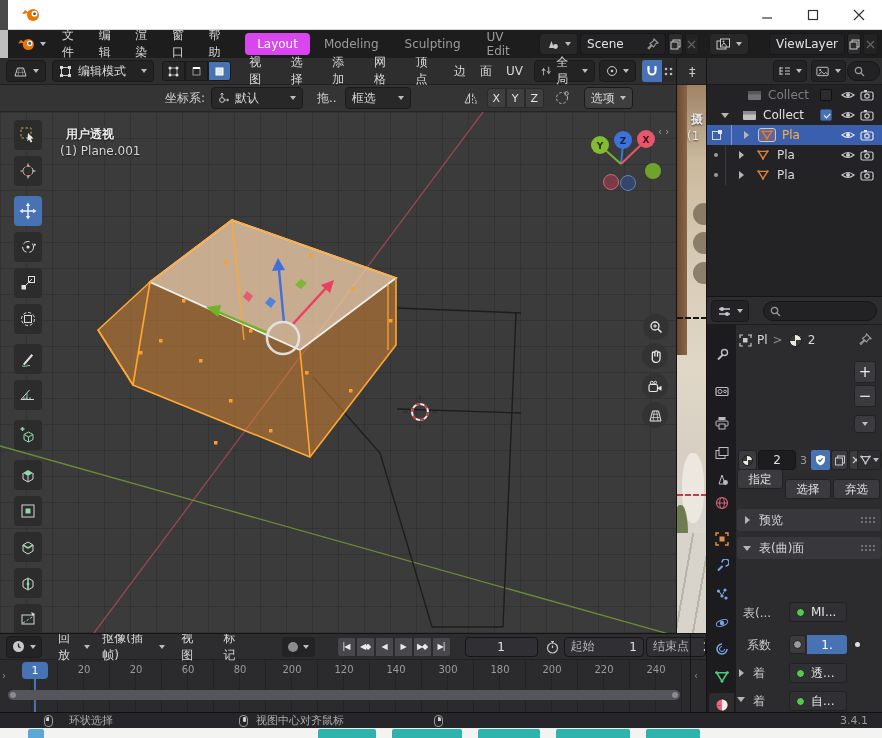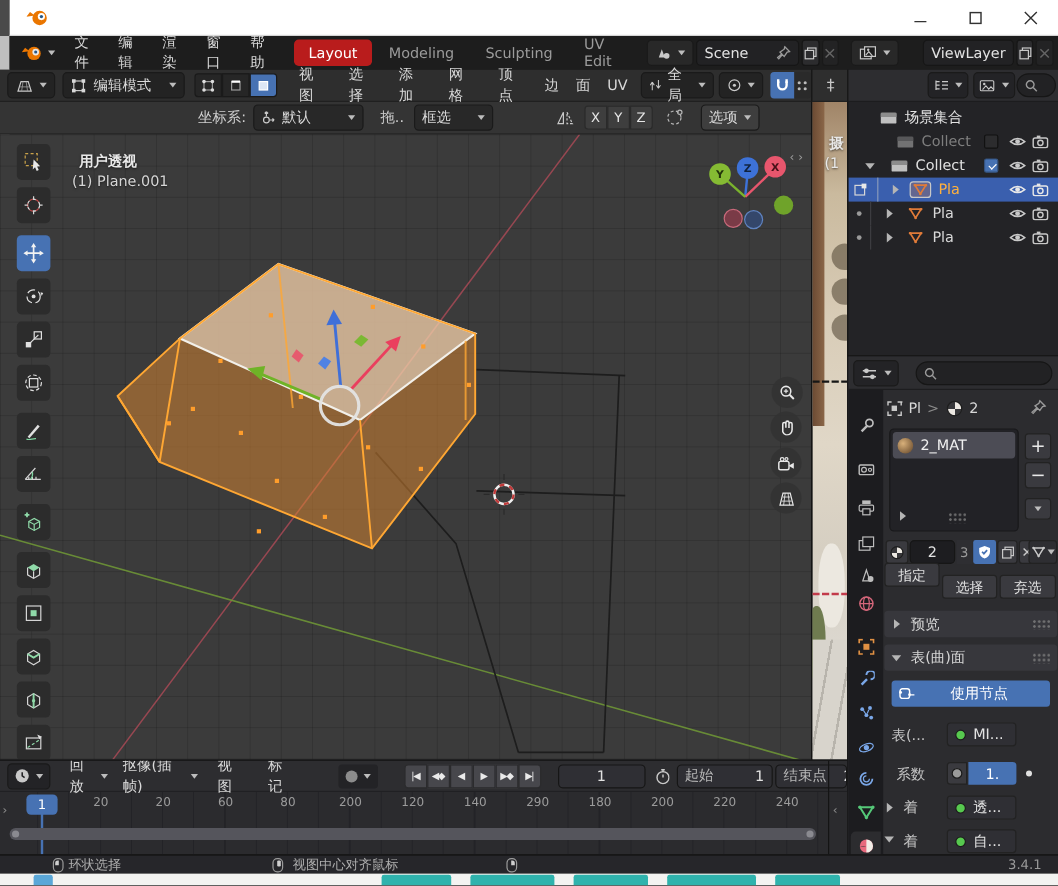--- a/index.html
+++ b/index.html
@@ -13,21 +13,21 @@
   .grip{width:15px;height:9px;background-image:radial-gradient(#808080 1px,transparent 1.2px);background-size:4px 4px;opacity:.8}
   .menu-item{padding:0 10px;color:#d8d8d8;height:26px;display:inline-flex;align-items:center}
   svg{display:block}
   
   .titlebar{left:8px;top:0;width:874px;height:30px;background:#ffffff;display:flex;align-items:center;border-bottom:1px solid #d5d5d5}
   .titlebar .title{color:#1b1b1b;font-size:13px;margin-left:8px;white-space:nowrap}
   .winbtn{width:34px;height:30px;display:flex;align-items:center;justify-content:center}
   
   .topbar{left:8px;top:30px;width:874px;height:28px;background:#1d1d1d;display:flex;align-items:center}
   .ws-tab{padding:0 12px;height:22px;display:inline-flex;align-items:center;color:#9b9b9b;border-radius:4px;margin-right:2px;font-size:12px}
-  .ws-tab.active{background:#b91c1c;color:#ffffff}
+  .ws-tab.active{background:#d946ef;color:#ffffff}
   .field{background:#222224;border:1px solid #161616;border-radius:4px;height:22px;display:flex;align-items:center;padding:0 6px;color:#e2e2e2}
   .sqbtn{width:20px;height:22px;background:#2c2c2e;border:1px solid #161616;border-radius:3px;display:flex;align-items:center;justify-content:center}
   
   .vp-header{left:0;top:58px;width:676px;height:27px;background:#2e2e2e;border-bottom:1px solid #202020;display:flex;align-items:center}
   .strip-header{left:676px;top:58px;width:30px;height:27px;background:#2e2e2e;border-left:1px solid #141414;border-bottom:1px solid #202020;overflow:hidden;display:flex;align-items:center;color:#c8c8c8}
   .outl-header{left:706px;top:58px;width:176px;height:27px;background:#2d2d30;border-left:1px solid #141414;border-bottom:1px solid #1c1c1e}
   .selmode{width:23px;height:20px;background:#262626;border:1px solid #1a1a1a;display:flex;align-items:center;justify-content:center}
   .selmode.active{background:#4772b3}
   .tool-settings{left:0;top:85px;width:676px;height:27px;background:#343434;border-bottom:1px solid #262626;display:flex;align-items:center}
   .axisbtn{width:19px;height:20px;background:#3e3e3e;border:1px solid #2a2a2a;display:flex;align-items:center;justify-content:center;color:#e6e6e6;font-size:11px}
@@ -529,27 +529,20 @@
   <div class="r" style="left:0;top:232px;width:30px;border-top:2px dashed #161616"></div>
   <div class="r" style="left:0;top:409px;width:30px;border-top:2px dashed #c23a4a"></div>
   <div class="r" style="left:16px;top:118px;width:22px;height:22px;border-radius:50%;background:rgba(88,76,58,.6)"></div>
   <div class="r" style="left:16px;top:147px;width:22px;height:22px;border-radius:50%;background:rgba(88,76,58,.6)"></div>
   <div class="r" style="left:16px;top:177px;width:22px;height:22px;border-radius:50%;background:rgba(88,76,58,.6)"></div>
   <div class="r ovl" style="left:14px;top:26px;font-weight:bold">摄</div>
   <div class="r ovl" style="left:10px;top:44px">(1</div>
 </div>
 
 <div class="r outliner">
-  <div class="orow" style="margin-top:3px">
-    <svg width="15" height="12" style="margin-left:26px">
-        <rect x="1" y="2" width="13" height="9" rx="1" fill="#c0c0c0"></rect>
-        <rect x="1" y="2" width="13" height="3.5" fill="#8c8c8c"></rect>
-      </svg>
-    <span style="margin-left:6px;color:#e4e4e4">场景集合</span>
-  </div>
   <div class="orow">
     <svg width="15" height="12" style="margin-left:40px;opacity:.5">
         <rect x="1" y="2" width="13" height="9" rx="1" fill="#c0c0c0"></rect>
         <rect x="1" y="2" width="13" height="3.5" fill="#8c8c8c"></rect>
       </svg>
     <span style="margin-left:6px;color:#7e7e7e;flex:1">Collect</span>
     <span class="chk"></span>
     <svg width="14" height="12" viewBox="0 0 14 12" style="margin:0 5px 0 9px">
         <path d="M1 6Q7 1 13 6Q7 11 1 6Z" fill="none" stroke="#c8c8c8" stroke-width="1.2"></path>
         <circle cx="7" cy="6" r="2" fill="#c8c8c8"></circle>
@@ -765,28 +758,20 @@
       </svg>
     <span style="margin-left:5px;color:#d8d8d8">Pl</span>
     <span style="margin-left:5px;color:#8a8a8a">&gt;</span>
     <span class="sphere-ico" style="margin-left:6px;width:13px;height:13px"></span>
     <span style="margin-left:6px;color:#d8d8d8">2</span>
   </div>
   <svg class="r" width="13" height="13" style="left:152px;top:36px">
       <path d="M7.5 1l4.5 4.5-2.2.4L7.5 9 5.8 7.3 2 11.5 1 10.5 5.2 6.8 3.5 5.2 6.8 3z" fill="none" stroke="#9a9a9a" stroke-width="1.1"></path>
     </svg>
 
-  <div class="r" style="left:34px;top:60px;width:108px;height:86px;background:#222226;border:1px solid #18181a;border-radius:4px">
-    <div class="row" style="height:22px;margin:2px;background:#4c4c55;border-radius:3px">
-      <span style="width:13px;height:13px;border-radius:50%;margin-left:4px;background:radial-gradient(circle at 35% 35%,#d8b07a,#5f4226)"></span>
-      <span style="margin-left:6px;color:#f0f0f0">2_MAT</span>
-    </div>
-    <i class="caret closed" style="position:absolute;left:8px;bottom:8px"></i>
-    <span class="grip" style="position:absolute;left:48px;bottom:6px"></span>
-  </div>
   <span class="pwidget" style="position:absolute;left:147px;top:64px;width:22px;height:22px;font-size:15px;color:#e8e8e8">+</span>
   <span class="pwidget" style="position:absolute;left:147px;top:88px;width:22px;height:22px;font-size:15px;color:#e8e8e8">−</span>
   <span class="pwidget" style="position:absolute;left:147px;top:118px;width:22px;height:18px">
       <i class="chev" style="margin:0"></i>
     </span>
 
   <span class="pwidget" style="position:absolute;left:31px;top:153px;width:19px;height:20px">
       <span class="sphere-ico" style="width:11px;height:11px"></span>
     </span>
   <span class="field" style="position:absolute;left:51px;top:153px;width:38px;height:20px;background:#1d1d20">
@@ -829,29 +814,20 @@
     <span style="margin-left:8px;flex:1">表(曲)面</span>
     <span class="grip" style="margin-right:6px"></span>
   </div>
 
   <div class="panelhead" style="top:212px">
     <i class="caret closed" style="margin-left:8px"></i>
     <span style="margin-left:9px;flex:1">预览</span>
     <span class="grip" style="margin-right:6px"></span>
   </div>
 
-  <span class="row" style="position:absolute;left:36px;top:270px;width:132px;height:22px;background:#4772b3;border-radius:3px;justify-content:center;color:#fff">
-    <svg width="14" height="12" viewBox="0 0 14 12" style="position:absolute;left:6px">
-        <rect x="1" y="2" width="8" height="8" rx="2" fill="none" stroke="#fff" stroke-width="1.2"></rect>
-        <circle cx="1.5" cy="5" r="1.2" fill="#fff"></circle>
-        <circle cx="9" cy="7" r="1.2" fill="#fff"></circle>
-        <path d="M10 7h3" stroke="#fff"></path>
-      </svg>
-    <span style="margin-left:14px">使用节点</span>
-  </span>
 
   <span style="position:absolute;left:36px;top:308px;color:#c5c5c5">表(...</span>
   <span class="pwidget" style="position:absolute;left:82px;top:305px;width:58px;height:20px;background:#2f2f34;justify-content:flex-start;padding:0 6px">
     <span class="socket" style="background:#57c94f"></span>
     <span style="margin-left:6px">MI...</span>
   </span>
 
   <span style="position:absolute;left:40px;top:340px;color:#c5c5c5">系数</span>
   <span class="pwidget" style="position:absolute;left:82px;top:338px;width:17px;height:19px;border-radius:3px 0 0 3px">
       <span class="socket" style="background:#9a9a9a"></span>
@@ -924,21 +900,21 @@
   </div>
 
   <div class="r" style="left:0;top:26px;width:690px;height:53px;background:repeating-linear-gradient(90deg,transparent 0 25px,#232327 25px 26px);background-position:6px 0">
     <span class="tick" style="left:84px">20</span>
     <span class="tick" style="left:136px">20</span>
     <span class="tick" style="left:188px">60</span>
     <span class="tick" style="left:240px">80</span>
     <span class="tick" style="left:292px">200</span>
     <span class="tick" style="left:344px">120</span>
     <span class="tick" style="left:396px">140</span>
-    <span class="tick" style="left:448px">290</span>
+    <span class="tick" style="left:448px">300</span>
     <span class="tick" style="left:500px">180</span>
     <span class="tick" style="left:552px">200</span>
     <span class="tick" style="left:604px">220</span>
     <span class="tick" style="left:656px">240</span>
     <div class="r" style="left:34px;top:18px;width:2px;height:35px;background:#4772b3"></div>
     <div class="r" style="left:22px;top:2px;width:26px;height:17px;background:#4772b3;border-radius:4px;color:#fff;font-size:11px;display:flex;align-items:center;justify-content:center">
       <span>1</span>
     </div>
     <div class="r" style="left:8px;top:30px;width:672px;height:10px;background:#55555c;border-radius:5px">
       <span style="position:absolute;left:2px;top:2px;width:6px;height:6px;border-radius:50%;background:#8a8a90"></span>
@@ -947,21 +923,21 @@
   </div>
   <div class="r" style="left:690px;top:0;width:1px;height:79px;background:#141414"></div>
   <span class="r" style="left:694px;top:36px;color:#8a8a8a;font-size:10px">‹</span>
   <span class="r" style="left:2px;top:36px;color:#8a8a8a;font-size:10px">›</span>
 </div>
 
 <div class="r statusbar">
   <span class="mouse" style="margin-left:44px">
       <i style="left:1px;top:1px;width:3px;height:4px;border-radius:2px 0 0 0"></i>
     </span>
-  <span style="margin-left:4px">环状选择</span>
+  <span style="margin-left:16px">环状选择</span>
   <span class="mouse" style="margin-left:126px">
       <i style="left:3px;top:1px;width:2.5px;height:5px;border-radius:1px"></i>
     </span>
   <span style="margin-left:8px">视图中心对齐鼠标</span>
   <span class="mouse" style="margin-left:90px">
       <i style="right:1px;top:1px;width:3px;height:4px;border-radius:0 2px 0 0"></i>
     </span>
   <span style="flex:1"></span>
   <span style="margin-right:14px;color:#9a9a9a">3.4.1</span>
 </div>

